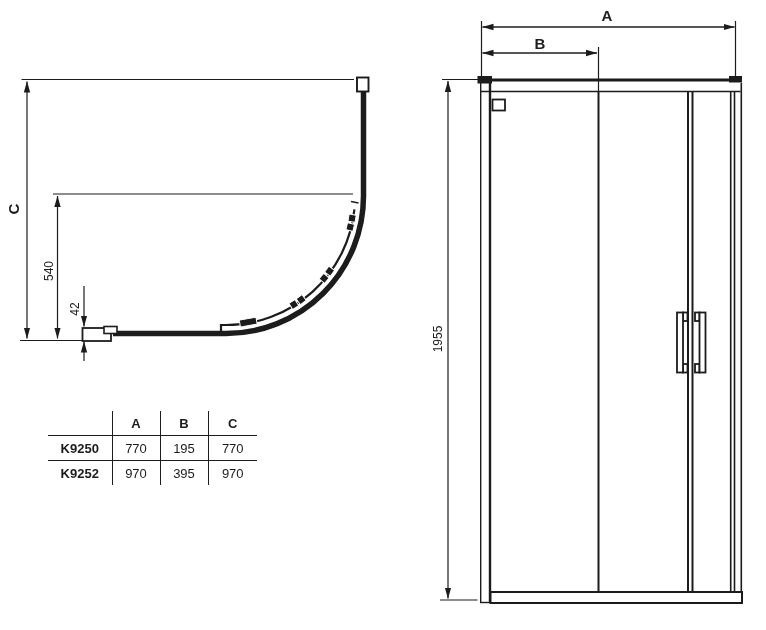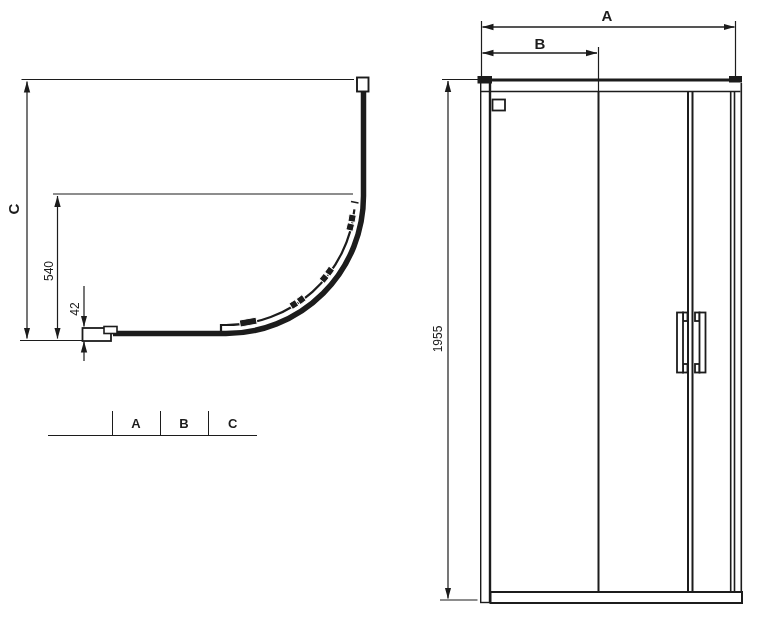--- a/index.html
+++ b/index.html
@@ -151,17 +151,29 @@
       </colgroup>
       <thead>
         <tr>
           <th></th>
           <th>A</th>
           <th>B</th>
           <th>C</th>
         </tr>
       </thead>
       <tbody>
+        <tr>
+          <th>K9250</th>
+          <td>770</td>
+          <td>195</td>
+          <td>770</td>
+        </tr>
+        <tr>
+          <th>K9252</th>
+          <td>970</td>
+          <td>395</td>
+          <td>970</td>
+        </tr>
       </tbody>
     </table>
   </div>
 
 </div>
 
 </body></html>

